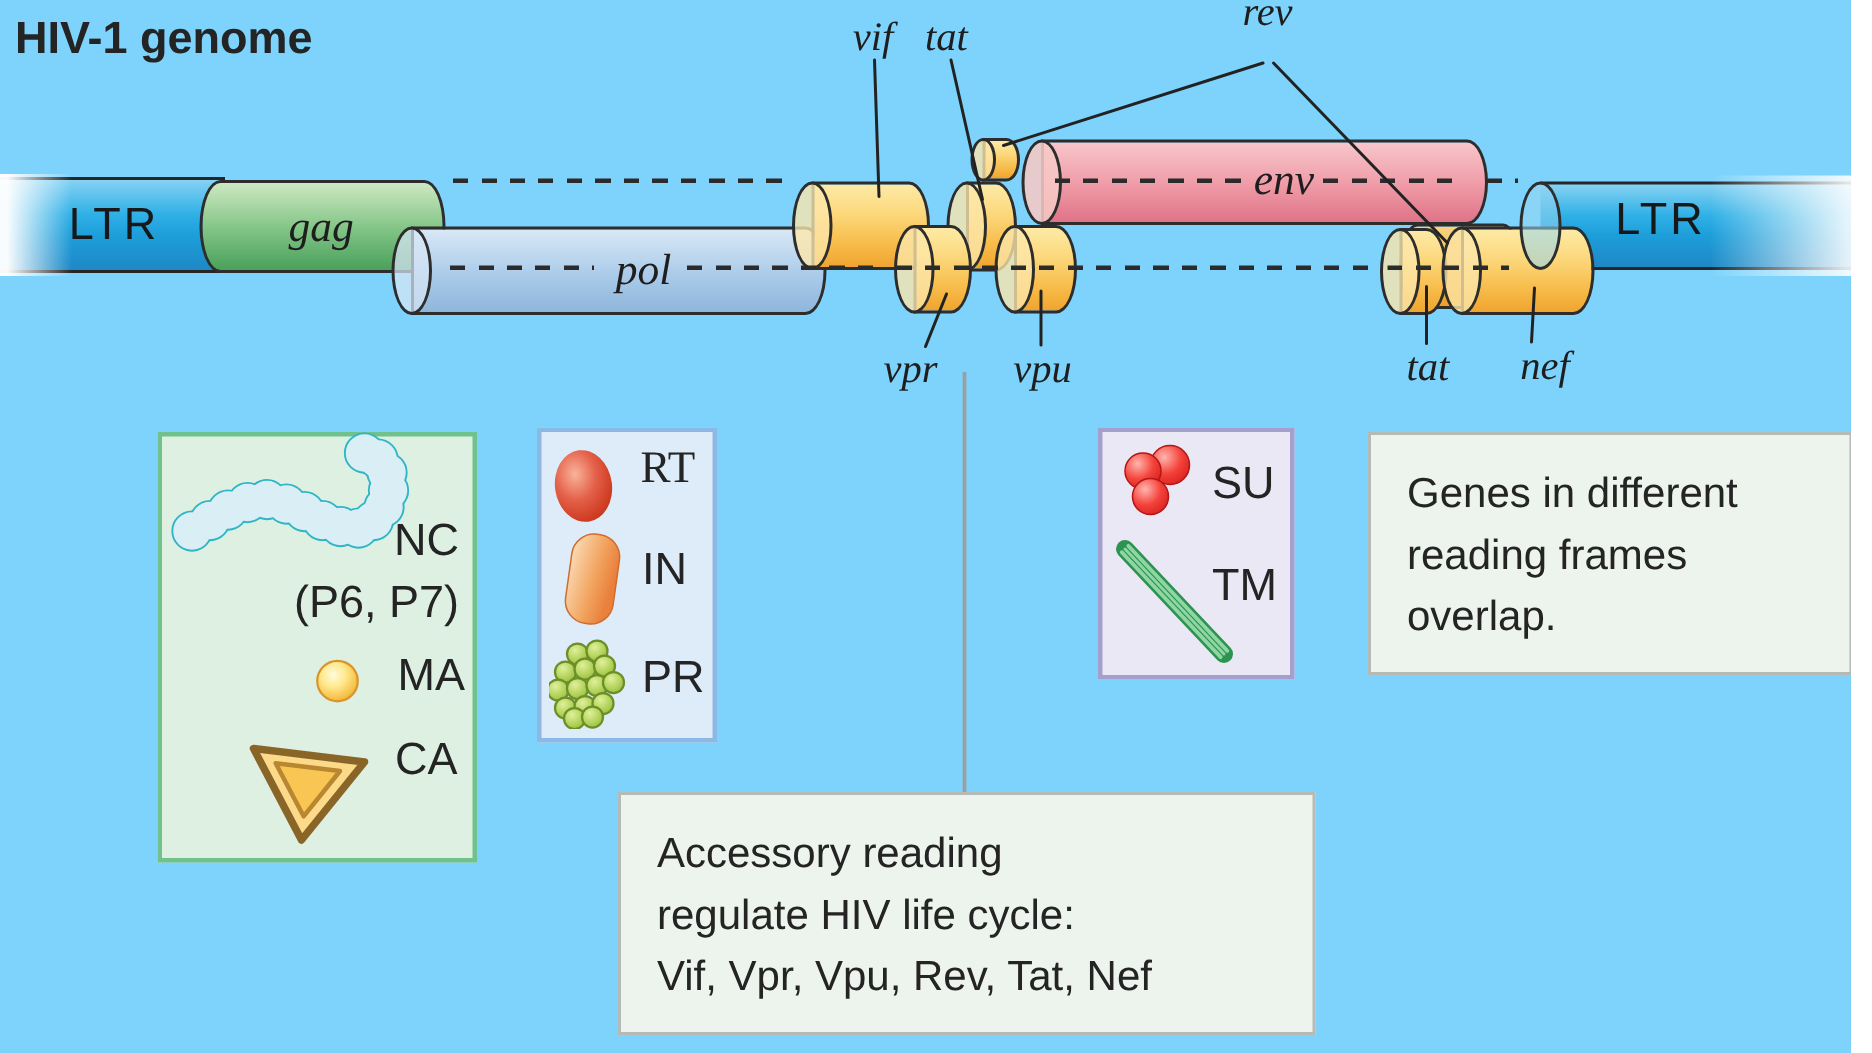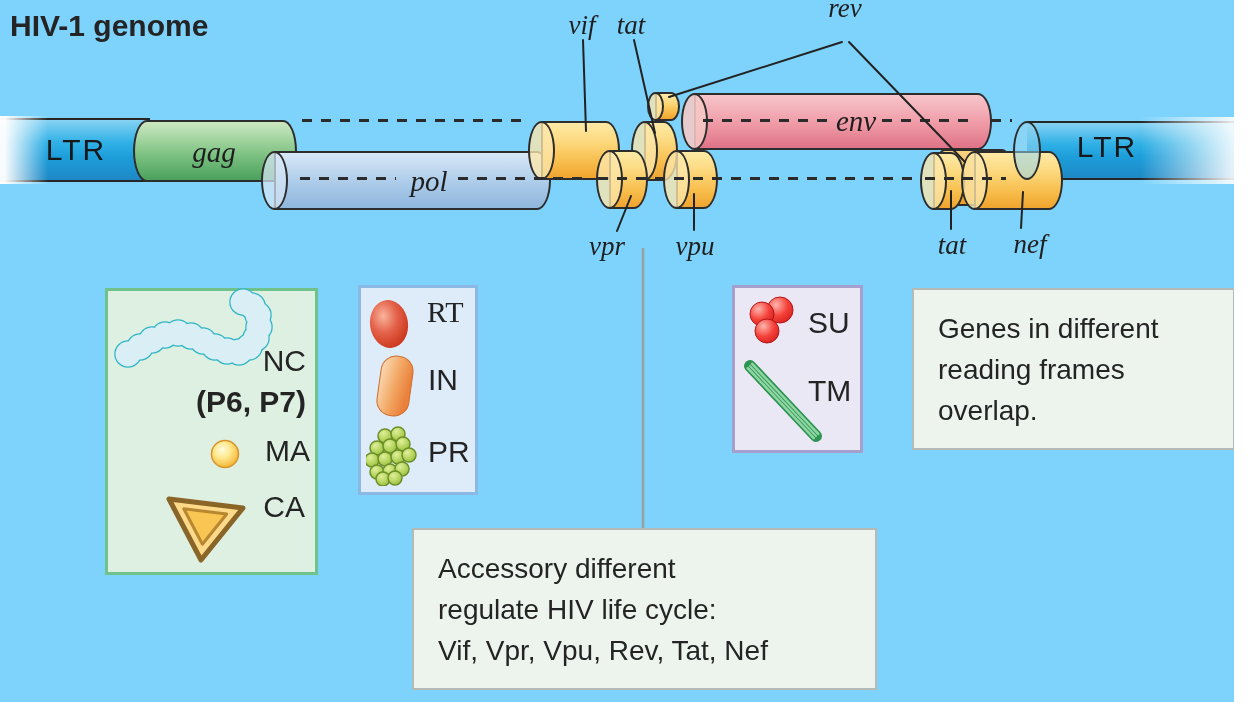--- a/index.html
+++ b/index.html
@@ -182,21 +182,21 @@
         <circle cx="146" cy="39" r="12.5"></circle>
           <circle cx="145" cy="27" r="12.5"></circle>
           <circle cx="139" cy="18" r="12.5"></circle>
         <circle cx="130" cy="14" r="12.5"></circle>
       </g>
     </defs>
     <use href="#worm-blobs" class="worm-stroke"></use>
     <use href="#worm-blobs" class="worm-fill"></use>
   </svg>
   <div class="plabel r" style="left:306px;top:361px;">NC</div>
-  <div class="plabel r" style="left:306px;top:402px;font-weight:bold;">(P6, P7)</div>
+  <div class="plabel r" style="left:306px;top:402px;">(P6, P7)</div>
 
   <svg class="abs" style="left:208px;top:437px;" width="34" height="34" viewBox="0 0 34 34">
     <defs>
       <radialGradient id="gradMA" cx="40%" cy="35%" r="75%">
         <stop offset="0%" stop-color="#fffbe0"></stop>
           <stop offset="40%" stop-color="#ffe98e"></stop>
         <stop offset="80%" stop-color="#f6bf45"></stop>
           <stop offset="100%" stop-color="#eda733"></stop>
       </radialGradient>
     </defs>
@@ -289,17 +289,17 @@
     <line x1="10.2" y1="5.9" x2="76.2" y2="75.9" stroke="#8fd6a4" stroke-width="2.5" stroke-linecap="round"></line>
   </svg>
   <div class="plabel l" style="left:808px;top:391px;">TM</div>
 
   <div class="lbox box-note" style="left:912px;top:288px;width:323px;height:162px;"></div>
   <div class="note" style="left:938px;top:349px;">reading frames</div>
   <div class="note" style="left:938px;top:308px;">Genes in different</div>
   <div class="note" style="left:938px;top:390px;">overlap.</div>
 
   <div class="lbox box-note" style="left:412px;top:528px;width:465px;height:162px;"></div>
-  <div class="note" style="left:438px;top:548px;">Accessory different</div>
+  <div class="note" style="left:438px;top:548px;">Accessory reading</div>
   <div class="note" style="left:438px;top:589px;">regulate HIV life cycle:</div>
   <div class="note" style="left:438px;top:630px;">Vif, Vpr, Vpu, Rev, Tat, Nef</div>
 
 </div>
 
 </body></html>

